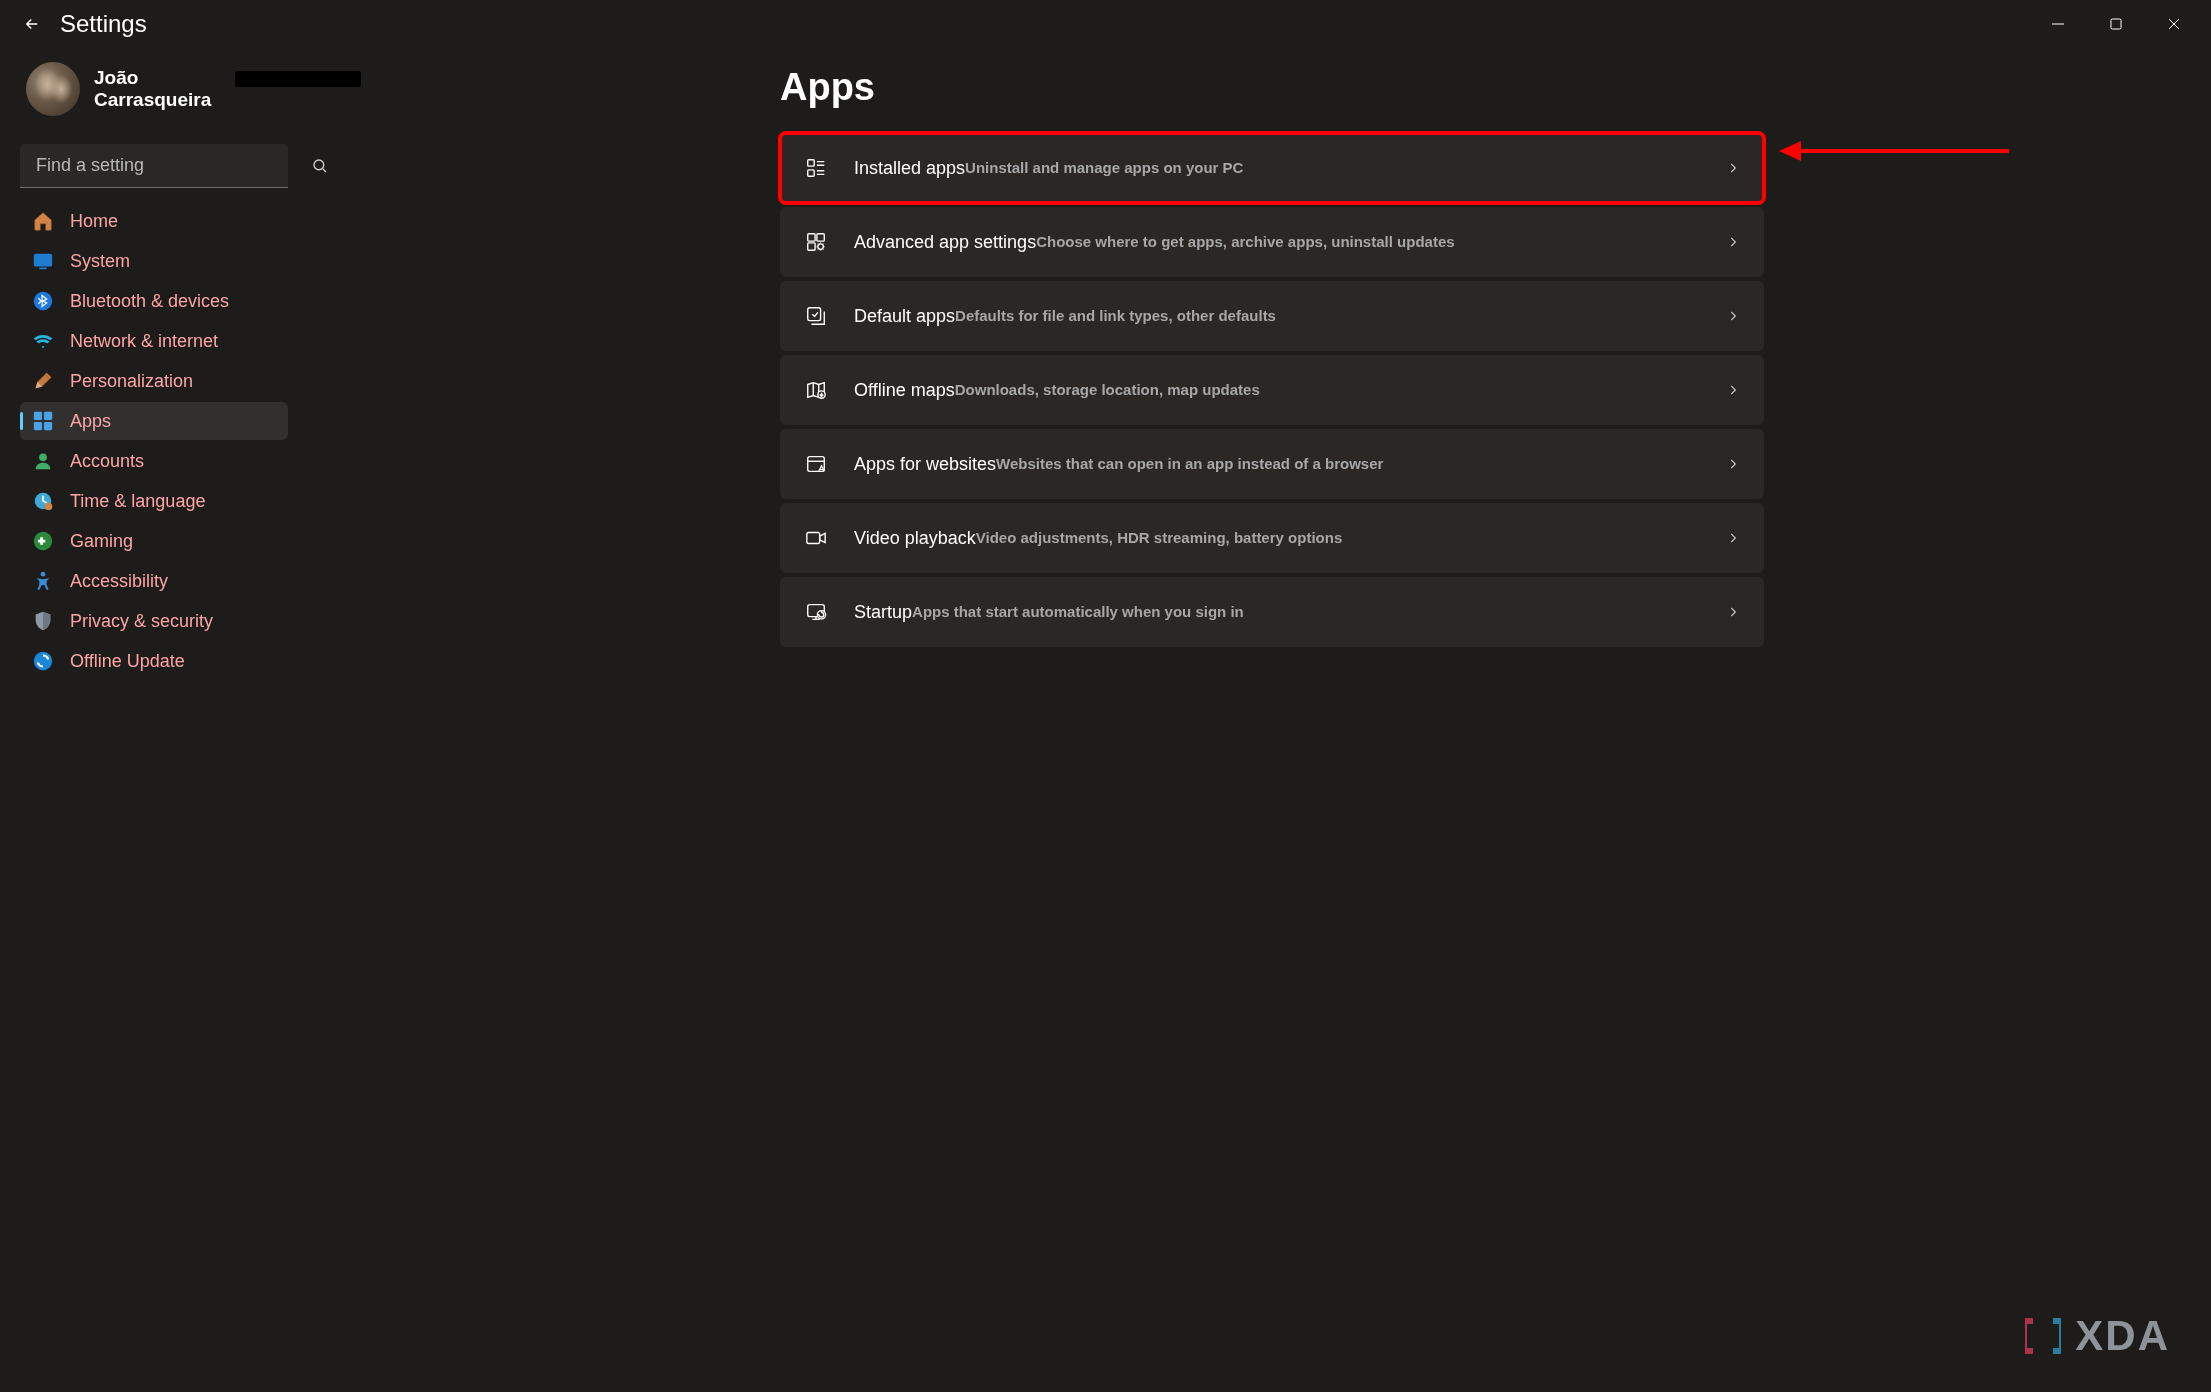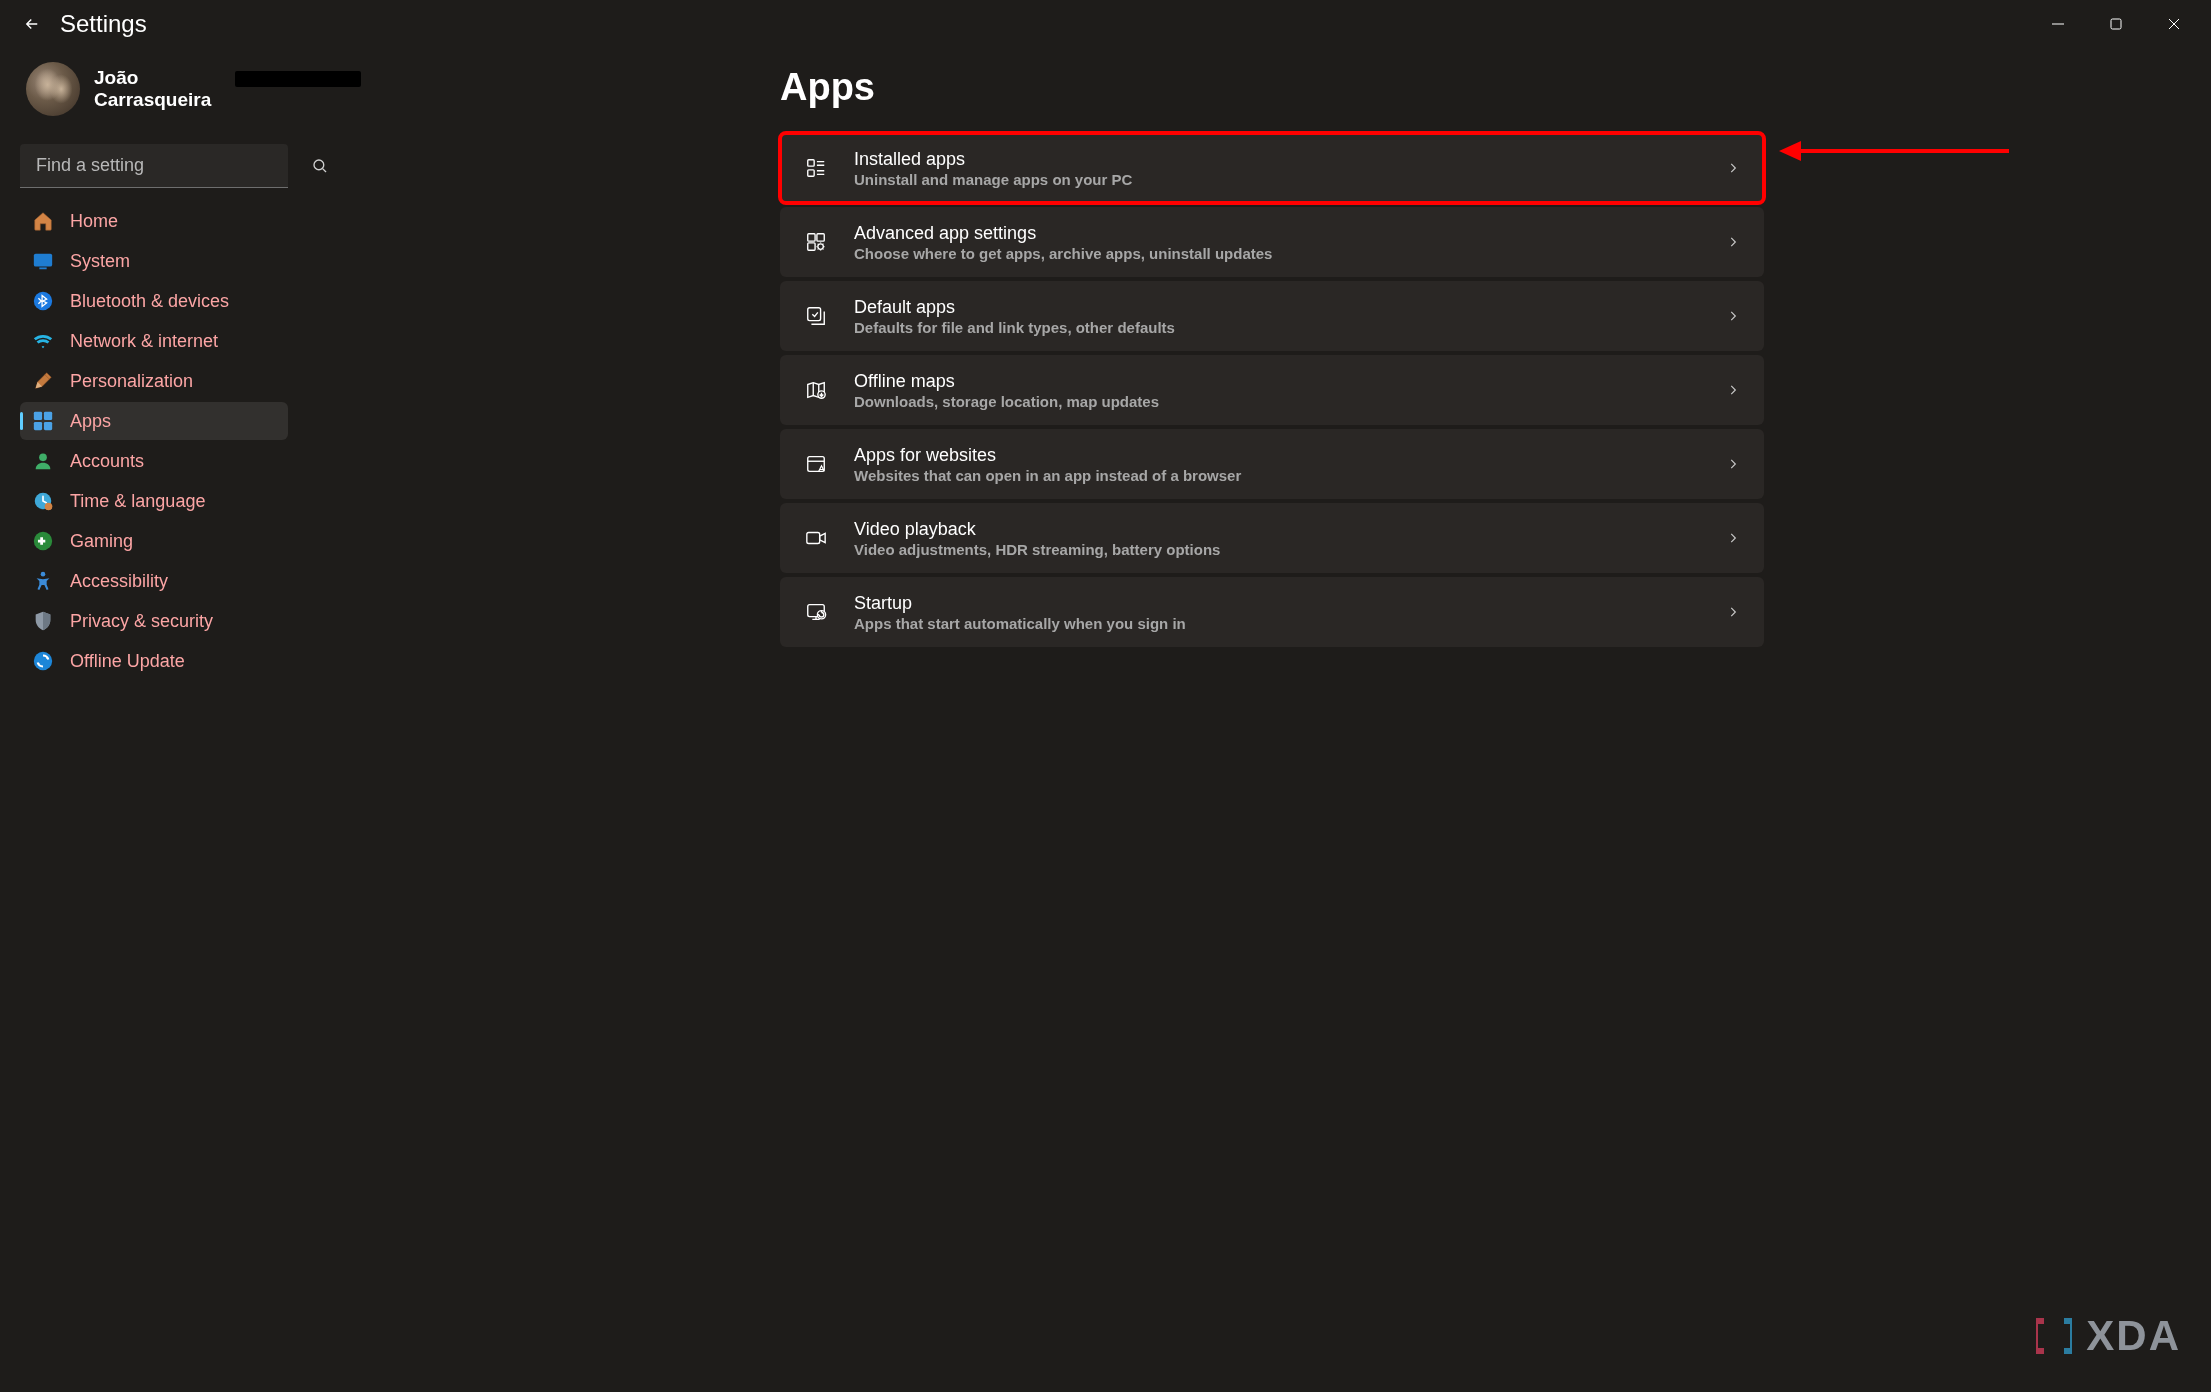--- a/index.html
+++ b/index.html
@@ -32,30 +32,30 @@
     .nav-item.active { background: rgba(255,255,255,0.09); }
     .nav-item.active::before { content: ""; position: absolute; left: 0; top: 10px; bottom: 10px; width: 3px; background: #60cdff; border-radius: 2px; }
     .nav-icon { width: 22px; height: 22px; display: flex; align-items: center; justify-content: center; flex-shrink: 0; }
     
     .main { flex: 1; padding: 18px 0 0 480px; max-width: 1700px; }
     .page-title { font-size: 38px; font-weight: 600; margin-bottom: 24px; }
     
     .card { display: flex; align-items: center; background: #2a2725; border-radius: 6px; height: 70px; padding: 0 24px 0 24px; margin-bottom: 4px; cursor: pointer; width: 984px; }
     .card.highlighted { outline: 4px solid #ff0000; outline-offset: -2px; }
     .card-icon { width: 24px; height: 24px; display: flex; align-items: center; justify-content: center; margin-right: 26px; color: #fff; flex-shrink: 0; }
-    .card-text { flex: 1; display: flex; flex-direction: column; }
+    .card-text { flex: 1; display: flex; flex-direction: row; }
     .card-title { font-size: 18px; color: #fff; }
     .card-sub { font-size: 15px; color: #a7a7a7; margin-top: 1px; font-weight: bold; }
     .chev { color: #c9c9c9; }
     
     .arrow-annotation { position: absolute; top: 144px; left: 1779px; width: 230px; height: 14px; pointer-events: none; }
     .arrow-line { position: absolute; top: 5px; left: 20px; right: 0; height: 4px; background: #ff0000; }
     .arrow-head { position: absolute; top: -3px; left: 0; width: 0; height: 0; border-right: 22px solid #ff0000; border-top: 10px solid transparent; border-bottom: 10px solid transparent; }
     
-    .watermark { position: absolute; right: 30px; bottom: 32px; display: flex; align-items: center; gap: 8px; opacity: 0.78; }
+    .watermark { position: absolute; right: 41px; bottom: 32px; display: flex; align-items: center; gap: 8px; opacity: 0.78; }
     .wm-brackets { display: flex; align-items: center; }
     .wm-text { font-size: 42px; font-weight: 700; letter-spacing: 2px; color: #aeb5bf; }
     
     svg { display: block; }
   </style>
 </head>
 <body>
 
 <div class="titlebar">
   <div class="back-btn">

